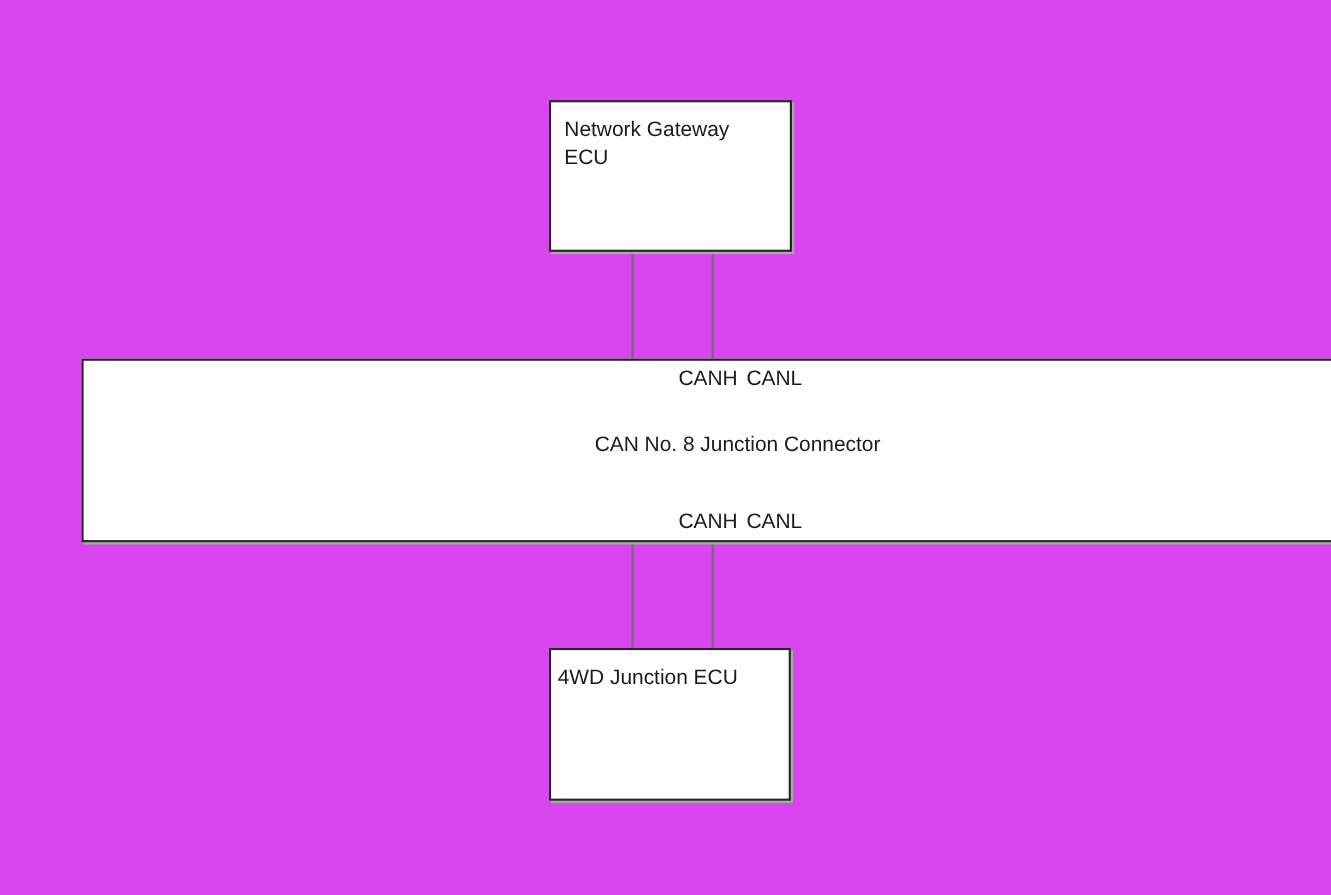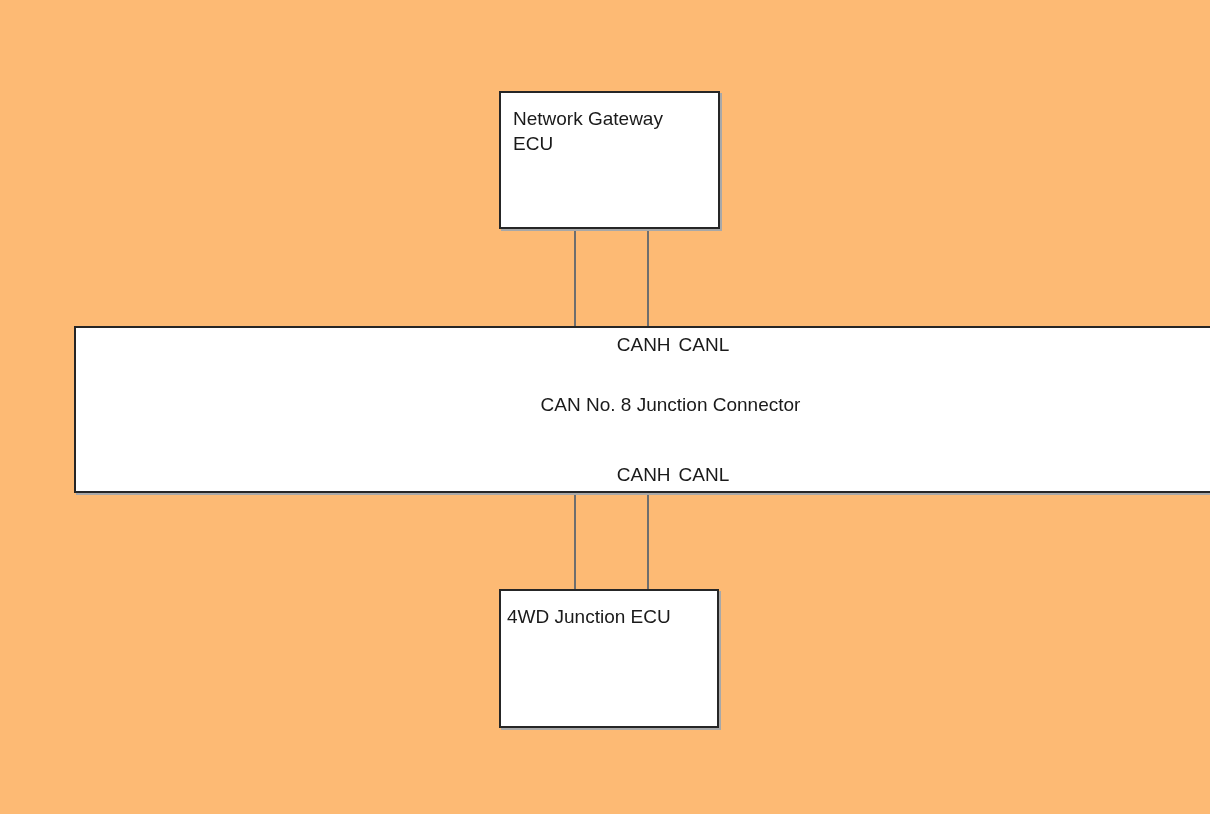--- a/index.html
+++ b/index.html
@@ -10,21 +10,21 @@
   }
   body {
     font-family: "Liberation Sans", sans-serif;
     -webkit-font-smoothing: antialiased;
   }
 
   #canvas {
     position: relative;
     width: 1210px;
     height: 814px;
-    background: #fdba74;
+    background: #d946ef;
     overflow: hidden;
   }
 
   
   .wire {
     position: absolute;
     width: 2px;
     background: #6e6e6e;
   }
 

